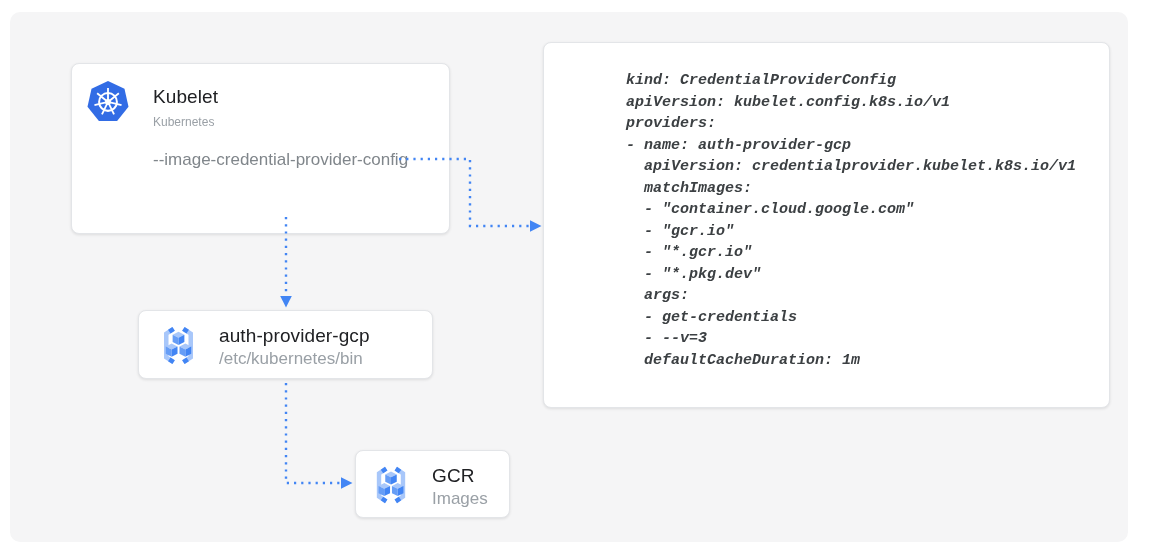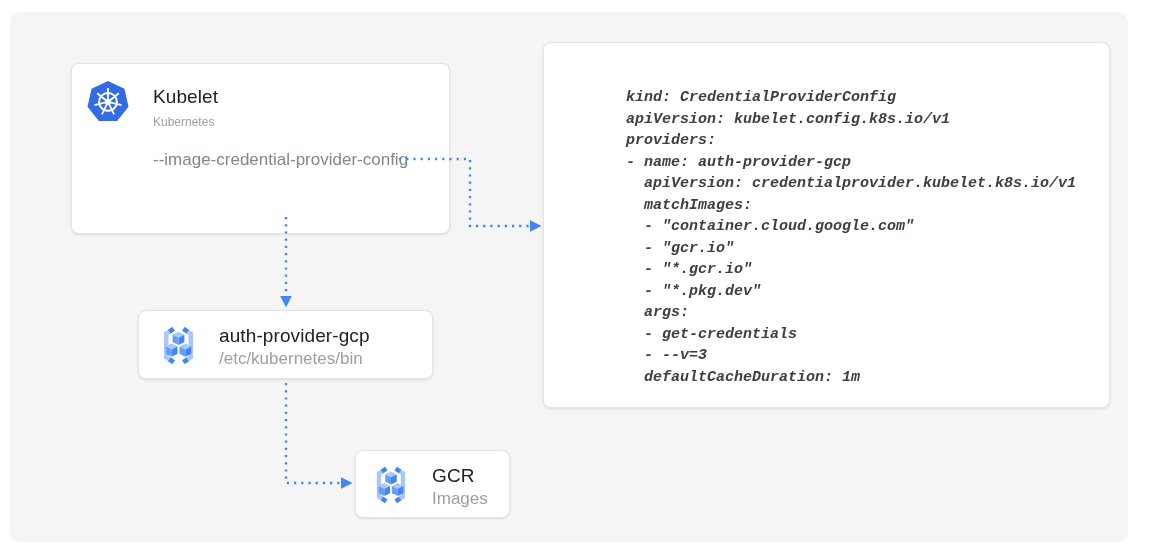--- a/index.html
+++ b/index.html
@@ -50,21 +50,21 @@
   .gcr-head .node-sub { font-size: 17px; line-height: 22px; text-align: center; }
 
   .code-inner { padding: 18px 8px 0 82px; }
   .code-filename {
     font-family: "Liberation Mono", monospace;
     font-style: italic; font-weight: bold;
     font-size: 15px; line-height: 21.5px;
     color: #9AA0A6; white-space: pre;
   }
   .code-body {
-    margin-top: 26px;
+    margin-top: 9px;
     font-family: "Liberation Mono", monospace;
     font-style: italic; font-weight: bold;
     font-size: 15px; line-height: 21.5px;
     color: #3C4043; white-space: pre;
   }
   .icon { flex: 0 0 auto; display: block; }
   .arrows { position: absolute; left: 0; top: 0; pointer-events: none; }
 </style>
 </head>
 <body>

